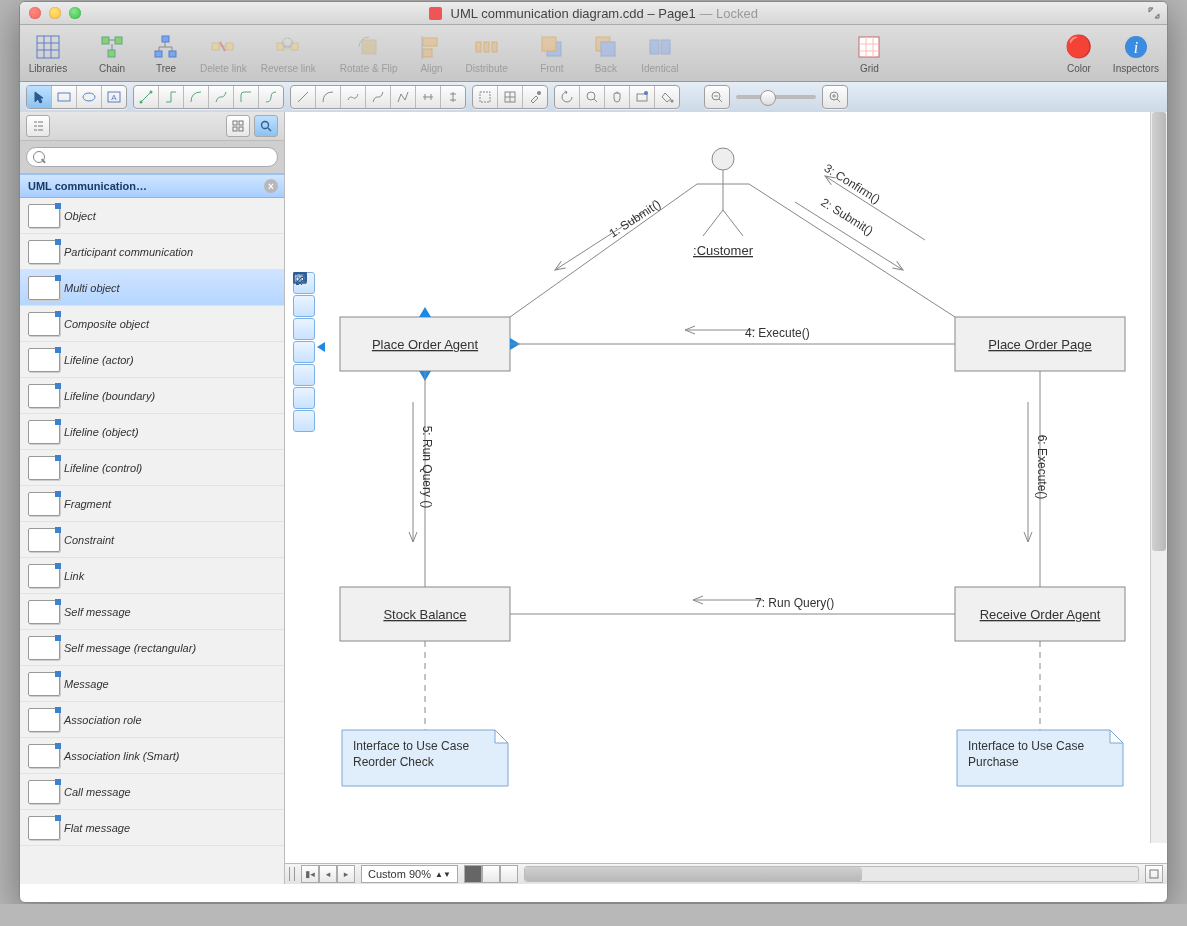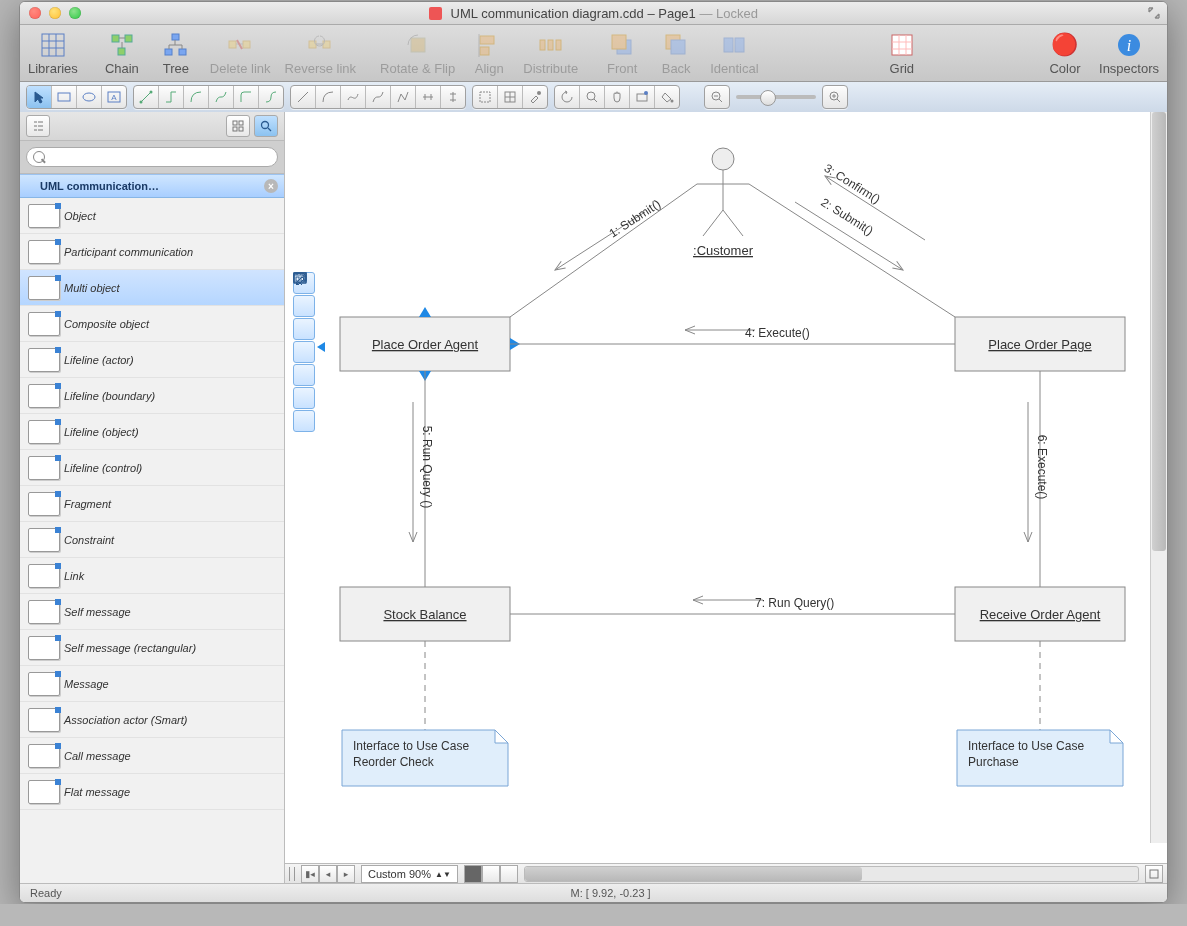--- a/index.html
+++ b/index.html
@@ -13,21 +13,21 @@
   .t-grn{background:radial-gradient(circle at 40% 35%,#8de28d,#28c840);} 
   .title-text{position:absolute;left:0;right:0;text-align:center;font-size:13px;color:#444;pointer-events:none;}
   .title-text .locked{color:#999;}
   .doc-icon{display:inline-block;width:13px;height:13px;background:#e55;border-radius:2px;vertical-align:-2px;margin-right:5px;}
   .expand-icon{position:absolute;right:6px;top:4px;width:14px;height:14px;}
   
   .toolbar{height:56px;background:linear-gradient(#ddd,#c7c7c7);border-bottom:1px solid #999;display:flex;align-items:center;padding:0 8px;gap:24px;}
   .tb-group{display:flex;gap:14px;}
   .tb-item{display:flex;flex-direction:column;align-items:center;gap:2px;min-width:40px;}
   .tb-icon{width:28px;height:28px;display:flex;align-items:center;justify-content:center;font-size:22px;}
-  .tb-label{font-size:13px;color:#555;}
+  .tb-label{font-size:10px;color:#555;}
   .disabled{opacity:.4;}
   .spacer{flex:1;}
   
   .toolbar2{height:30px;background:linear-gradient(#e5edf6,#cdd9e8);border-bottom:1px solid #9aa;display:flex;align-items:center;padding:0 6px;gap:6px;}
   .btn-grp{display:flex;background:linear-gradient(#fdfdfd,#e6e6e6);border:1px solid #a0a0a0;border-radius:4px;overflow:hidden;height:22px;box-shadow:0 1px 0 rgba(255,255,255,.6),inset 0 1px 0 rgba(255,255,255,.8);}
   .btn-grp .btn{width:24px;display:flex;align-items:center;justify-content:center;border-right:1px solid #bbb;font-size:13px;color:#555;}
   .btn-grp .btn:last-child{border-right:none;}
   .btn-grp .btn.sel{background:linear-gradient(#bfe0ff,#8cc2f0);}
   .slider{width:80px;height:4px;background:#bbb;border-radius:2px;position:relative;}
   .slider::after{content:"";position:absolute;left:30%;top:-5px;width:14px;height:14px;border-radius:50%;background:linear-gradient(#fff,#ddd);border:1px solid #999;}
@@ -36,21 +36,21 @@
   
   .sidebar{width:264px;background:#f1f1f1;border-right:1px solid #bcbcbc;display:flex;flex-direction:column;}
   .side-top{height:28px;background:linear-gradient(#e6e6e6,#d6d6d6);border-bottom:1px solid #bbb;display:flex;align-items:center;padding:0 6px;gap:4px;}
   .side-top .mini{width:22px;height:20px;border:1px solid #aaa;border-radius:3px;background:linear-gradient(#fff,#e8e8e8);display:flex;align-items:center;justify-content:center;font-size:12px;color:#555;}
   .side-top .mini.sel{background:linear-gradient(#bfe0ff,#8cc2f0);}
   .side-search{padding:6px;background:#cfcfcf;border-bottom:1px solid #bbb;}
   .side-search input{width:100%;height:20px;border-radius:10px;border:1px solid #aaa;padding:0 8px 0 22px;box-sizing:border-box;background:#fff;}
   .srch-wrap{position:relative;}
   .srch-wrap::before{content:"";position:absolute;left:7px;top:4px;width:10px;height:10px;border:1.5px solid #888;border-radius:50%;}
   .srch-wrap::after{content:"";position:absolute;left:15px;top:13px;width:5px;height:1.5px;background:#888;transform:rotate(45deg);}
-  .lib-header{height:22px;background:linear-gradient(#cfe6ff,#a8ceff);border-top:1px solid #9cc3f0;border-bottom:1px solid #88b6e6;display:flex;align-items:center;padding:0 20px;font-weight:bold;font-size:11px;color:#1a3a66;position:relative;}
+  .lib-header{height:22px;background:linear-gradient(#cfe6ff,#a8ceff);border-top:1px solid #9cc3f0;border-bottom:1px solid #88b6e6;display:flex;align-items:center;padding:0 8px;font-weight:bold;font-size:11px;color:#1a3a66;position:relative;}
   .lib-header .close{position:absolute;right:6px;width:14px;height:14px;border-radius:50%;background:#b8b8b8;display:flex;align-items:center;justify-content:center;color:#fff;font-size:10px;}
   .lib-list{flex:1;overflow-y:auto;}
   .lib-item{height:35px;display:flex;align-items:center;gap:4px;padding:0 8px;border-bottom:1px solid #e2e2e2;}
   .lib-item.sel{background:linear-gradient(#d0e4ff,#b5d6ff);text-align:center;}
   .shape-icon{width:30px;height:22px;border:1px solid #999;border-radius:2px;background:#fff;position:relative;flex-shrink:0;box-shadow:1px 1px 0 #ccc;}
   .shape-icon::after{content:"";position:absolute;right:-2px;top:-2px;width:6px;height:6px;background:#3b82d4;}
   .lib-item span{font-style:italic;font-size:11px;}
   
   .canvas-wrap{flex:1;display:flex;flex-direction:column;position:relative;}
   .canvas{flex:1;background:#fff;position:relative;overflow:hidden;}
@@ -510,21 +510,25 @@
           <div class="lib-item">
             <div class="shape-icon"></div>
             <span>Self message (rectangular)</span>
           </div>
           <div class="lib-item">
             <div class="shape-icon"></div>
             <span>Message</span>
           </div>
           <div class="lib-item">
             <div class="shape-icon"></div>
-            <span>Association actor (Smart)</span>
+            <span>Association role</span>
+          </div>
+          <div class="lib-item">
+            <div class="shape-icon"></div>
+            <span>Association link (Smart)</span>
           </div>
           <div class="lib-item">
             <div class="shape-icon"></div>
             <span>Call message</span>
           </div>
           <div class="lib-item">
             <div class="shape-icon"></div>
             <span>Flat message</span>
           </div>
         </div>
@@ -688,17 +692,13 @@
           </div>
         <div class="pg">
             <svg width="12" height="12">
               <rect x="2" y="2" width="8" height="8" fill="none" stroke="#777"></rect>
             </svg>
           </div>
       </div>
     </div>
   </div>
 
-  <div class="statusbar">
-    <span>Ready</span>
-    <span class="coords">M: [ 9.92, -0.23 ]</span>
-  </div>
 </div>
 
 </body></html>

